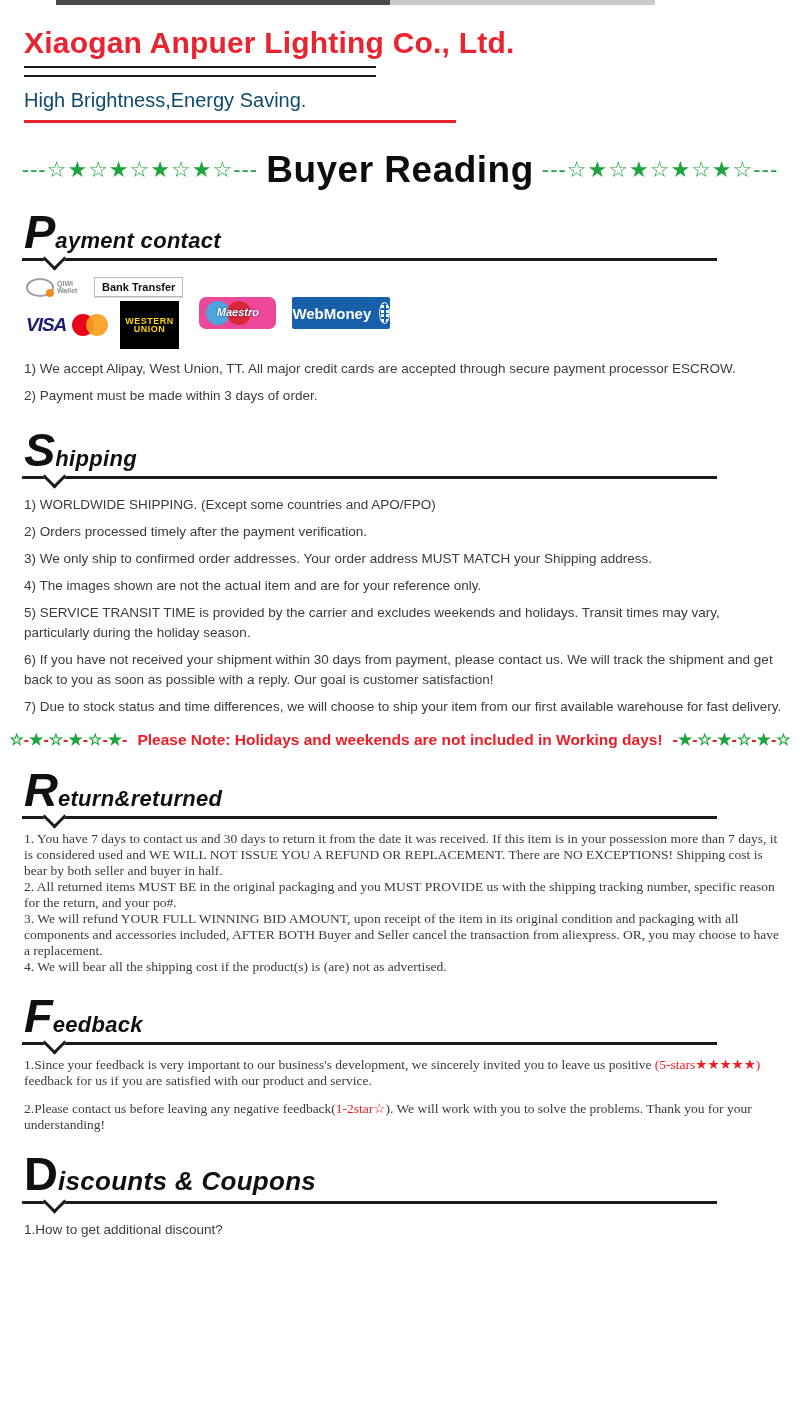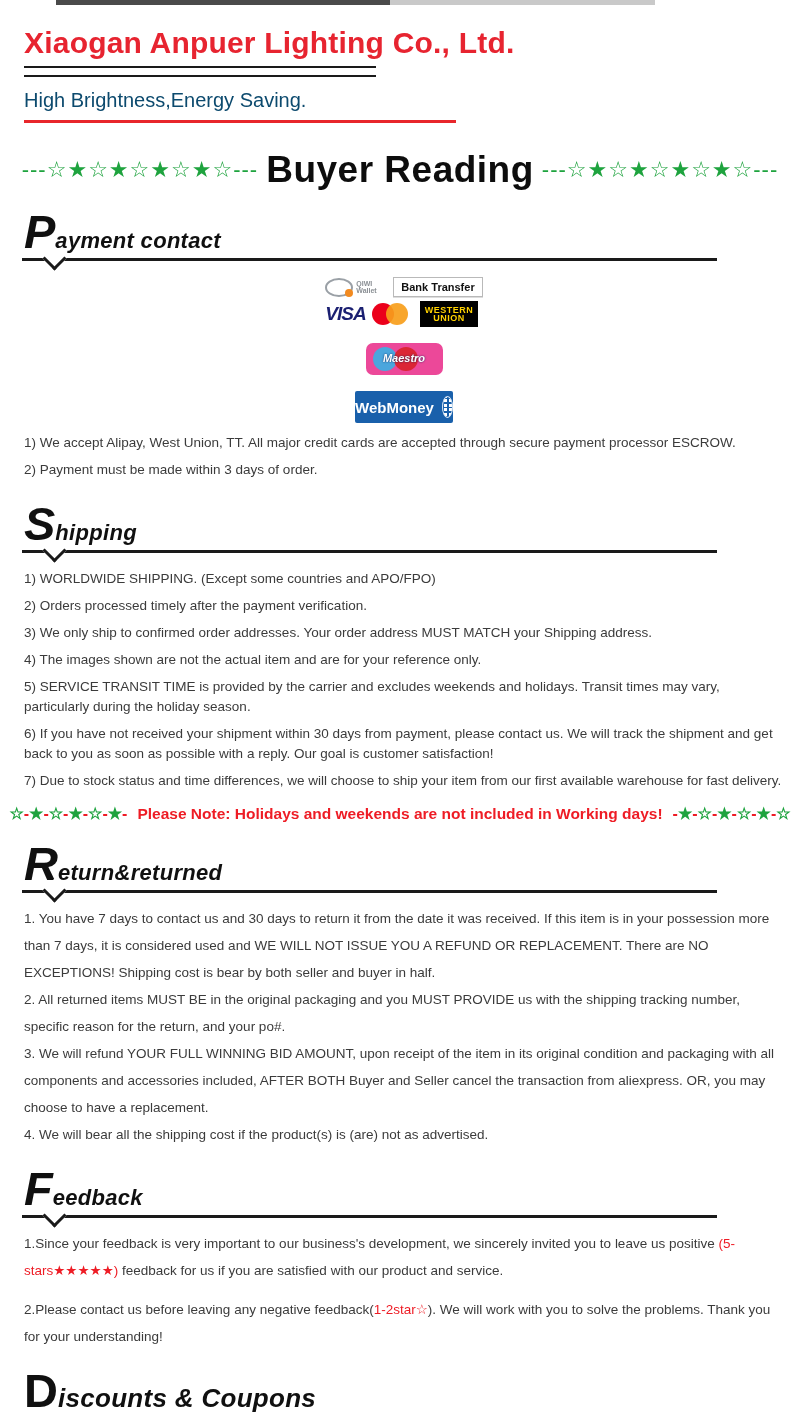--- a/index.html
+++ b/index.html
@@ -29,48 +29,48 @@
   .sec-head{display:flex;align-items:baseline;margin:22px 0 0 0;color:#101010;}
   .sec-head .initial{font-size:47px;font-weight:bold;line-height:0.8;}
   .sec-head .rest{font-size:22px;font-weight:bold;letter-spacing:0.3px;}
   .sec-head.italic .initial,.sec-head.italic .rest{font-style:italic;}
   .sec-head.big .rest{font-size:26px;font-style:italic;}
   .rule{position:relative;height:3px;background:#1a1a1a;margin:4px 0 0 -2px;width:695px;}
   .rule .notch{position:absolute;left:24px;top:-8px;width:14px;height:14px;background:#fff;
     border-right:3px solid #1a1a1a;border-bottom:3px solid #1a1a1a;transform:rotate(45deg);}
 
   .body-line{margin:0;font-size:13.5px;line-height:20px;padding:4px 0 3px 0;color:#3b3b3b;}
-  .loose .body-line{line-height:27px;padding:0;}
+  .loose .body-line{line-height:16px;padding:0;font-family:Liberation Serif, serif;}
   .first-gap{margin-top:12px;}
   .c-red{color:#ee1c25;}
   .c-green{color:#1ea33e;}
 
   
   .note-line{display:flex;justify-content:center;align-items:center;gap:10px;margin:10px 0 4px 0;
     font-size:16px;white-space:nowrap;}
   .note-decor span{font-weight:bold;}
   .note-text{color:#ee1c25;font-weight:bold;font-size:15.5px;}
 
   
-  .pay-logos{display:flex;align-items:center;gap:16px;margin:16px 0 6px 2px;flex-direction:column;}
+  .pay-logos{display:flex;align-items:center;gap:16px;margin:16px 0 6px 2px;}
   .pay-left{display:flex;flex-direction:column;gap:4px;}
   .pay-row1,.pay-row2{display:flex;align-items:center;gap:6px;}
   .logo-qiwi{display:flex;align-items:center;gap:3px;width:62px;}
   .qiwi-mark{width:24px;height:15px;border:2px solid #9aa0a6;border-radius:50%;position:relative;background:#fff;}
   .qiwi-mark::after{content:"";position:absolute;right:-2px;bottom:-2px;width:8px;height:8px;border-radius:50%;background:#f28a1f;}
   .qiwi-text{display:flex;flex-direction:column;font-size:7px;line-height:7px;color:#8a8f94;font-weight:bold;}
   .logo-bank{border:1px solid #b9b9b9;background:#fff;color:#111;font-weight:bold;font-size:11px;
     padding:3px 7px;box-shadow:0 1px 0 #ddd;}
   .logo-visa{color:#1a1f71;font-size:19px;font-weight:bold;font-style:italic;letter-spacing:-1px;}
   .logo-mc{position:relative;width:42px;height:24px;}
   .logo-mc .mc-red,.logo-mc .mc-orange{position:absolute;top:1px;width:22px;height:22px;border-radius:50%;}
   .logo-mc .mc-red{left:0;background:#eb001b;}
   .logo-mc .mc-orange{left:14px;background:#f79e1b;opacity:0.92;}
   .logo-wu{background:#000;color:#ffd200;display:flex;flex-direction:column;align-items:center;
-    font-size:9px;font-weight:bold;line-height:8px;padding:5px 5px;letter-spacing:0.5px;}
+    font-size:9px;font-weight:bold;line-height:8px;padding:16px 5px;letter-spacing:0.5px;}
   .logo-maestro{position:relative;width:77px;height:32px;border-radius:7px;background:#ec4899;overflow:hidden;}
   .ms-circle{position:absolute;top:4px;width:24px;height:24px;border-radius:50%;}
   .ms-blue{left:7px;background:#4ba6dd;}
   .ms-red{left:28px;background:#d9222a;opacity:0.9;}
   .ms-text{position:absolute;left:0;right:0;top:9px;text-align:center;color:#fff;
     font-size:11px;font-weight:bold;font-style:italic;text-shadow:0 0 2px #10265c;}
   .logo-webmoney{display:flex;align-items:center;justify-content:center;gap:8px;
     width:98px;height:32px;background:#1960ab;border-radius:2px;}
   .wm-text{color:#fff;font-size:15px;font-weight:bold;}
   .wm-globe{width:20px;height:20px;border-radius:50%;background:

